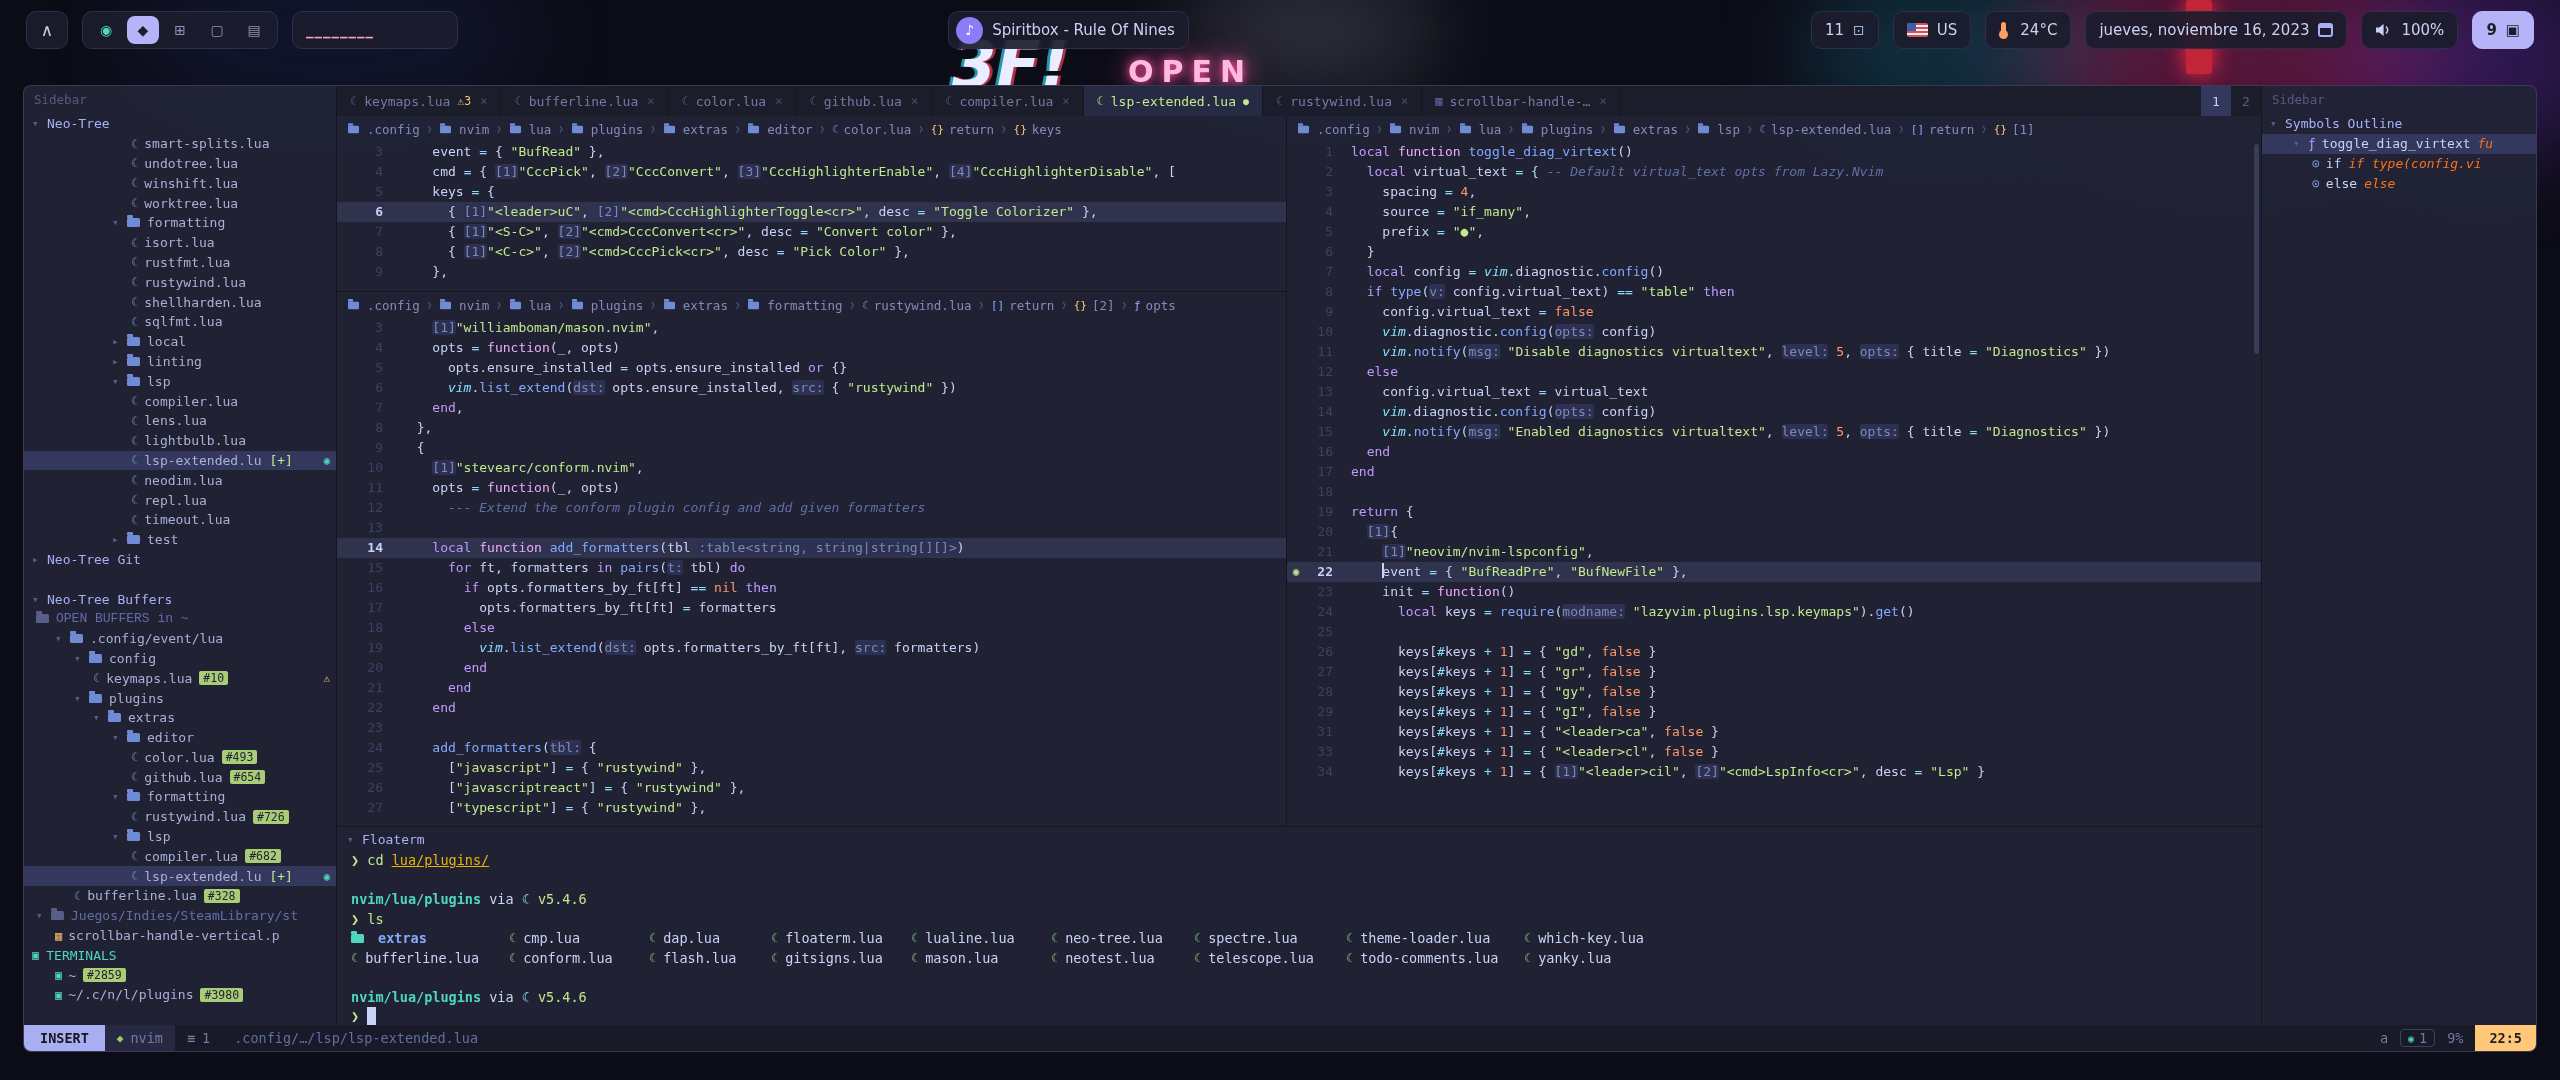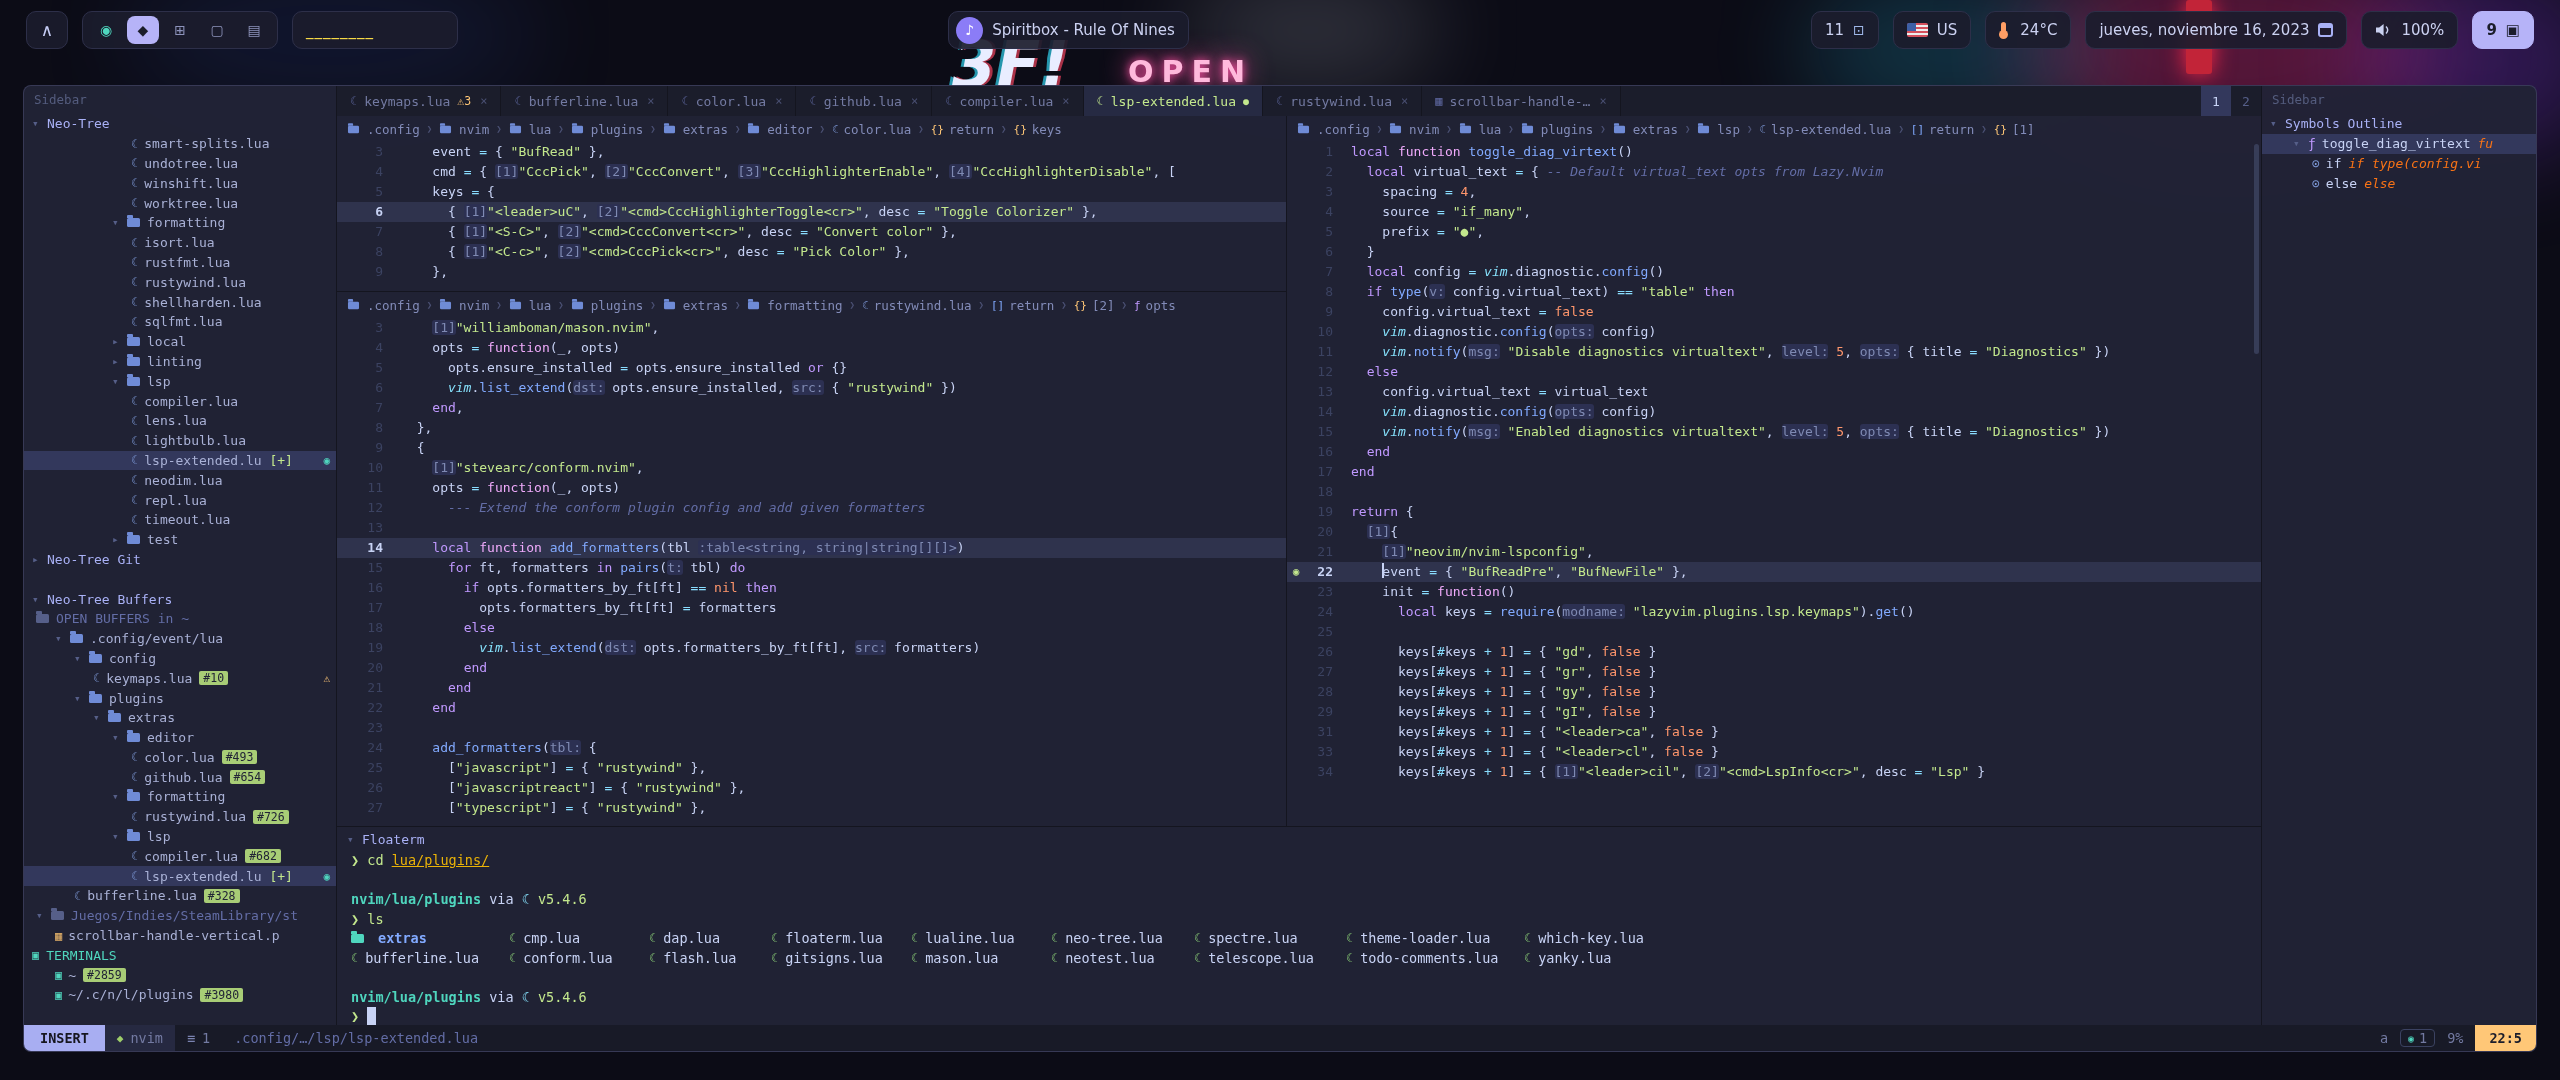--- a/index.html
+++ b/index.html
@@ -17,21 +17,21 @@
 .neonopen{position:absolute;left:1128px;top:54px;font:bold 30px "DejaVu Sans",sans-serif;letter-spacing:8px;color:#ffb9dc;text-shadow:0 0 10px #ff4fa3,0 0 28px #ff4fa3}
 
 .topbar{position:absolute;left:0;top:9px;width:100%;height:42px;display:flex;align-items:center;padding:0 26px;gap:14px;font-family:"DejaVu Sans",sans-serif;font-size:15px;color:#ccd2f2;z-index:5}
 .pill{background:rgba(27,28,44,.92);border:1px solid #2d2f49;border-radius:10px;height:38px;display:flex;align-items:center;padding:0 13px;gap:9px}
 .launcher{width:42px;justify-content:center;color:#c6cdf5;font-size:17px}
 .wsgroup{gap:5px;padding:0 7px}
 .wsbtn{width:32px;height:28px;border-radius:8px;display:flex;align-items:center;justify-content:center;color:#8d93bb;font-size:14px}
 .wsbtn:first-child{color:#4fd6be}
 .wsbtn.active{background:#b6b3f8;color:#1b1d2b}
 .search{width:166px}
-.searchtxt{color:#fde047;letter-spacing:1px;font-weight:normal}
+.searchtxt{color:#f9a8d4;letter-spacing:1px;font-weight:bold}
 .sp1{flex:1.05}.sp2{flex:1.35}
 .music{padding-left:7px}
 .mcir{width:27px;height:27px;border-radius:50%;background:#8b7cf7;color:#fff;display:flex;align-items:center;justify-content:center;font-size:14px}
 .flag{width:21px;height:14px;border-radius:2px;background:repeating-linear-gradient(180deg,#d5505c 0 2px,#eee 2px 4px);position:relative;overflow:hidden}
 .flag:before{content:"";position:absolute;left:0;top:0;width:9px;height:8px;background:#3d5fa5}
 .thermo{width:5px;height:13px;background:#ff9e64;border-radius:3px;position:relative;margin:0 5px 4px 2px}
 .thermo:after{content:"";position:absolute;bottom:-4px;left:-2px;width:9px;height:9px;background:#ff9e64;border-radius:50%}
 .cal{width:15px;height:14px;border:2px solid #a9b1f6;border-top:5px solid #a9b1f6;border-radius:3px}
 .icglyph{color:#9fb7e8;font-size:14px}
 .ninepill{background:#b6b3f8;border-color:#b6b3f8;color:#1b1d2b;font-weight:bold}
@@ -229,21 +229,21 @@
           <div class="trow file" style="padding-left: 107px;"><span class="tico lua">☾</span><span class="lbl">lens.lua</span></div>
           <div class="trow file" style="padding-left: 107px;"><span class="tico lua">☾</span><span class="lbl">lightbulb.lua</span></div>
           <div class="trow file sel" style="padding-left: 107px;"><span class="tico lua">☾</span><span class="lbl">lsp-extended.lu</span><span class="mod"> [+]</span><span class="diag h">◉</span></div>
           <div class="trow file" style="padding-left: 107px;"><span class="tico lua">☾</span><span class="lbl">neodim.lua</span></div>
           <div class="trow file" style="padding-left: 107px;"><span class="tico lua">☾</span><span class="lbl">repl.lua</span></div>
           <div class="trow file" style="padding-left: 107px;"><span class="tico lua">☾</span><span class="lbl">timeout.lua</span></div>
           <div class="trow dir" style="padding-left: 88px;"><span class="chev">▸</span><span class="fico"></span><span class="lbl">test</span></div>
           <div class="trow sec" style="padding-left: 8px;"><span class="chev">▸</span><span class="lbl">Neo-Tree Git</span></div>
           <div class="trow gap"></div>
           <div class="trow sec" style="padding-left: 8px;"><span class="chev">▾</span><span class="lbl">Neo-Tree Buffers</span></div>
-          <div class="trow txt" style="padding-left: 12px;"><span class="fico dimf"></span><span class="lbl">OPEN BUFFERS in ~</span></div>
+          <div class="trow txt" style="padding-left: 12px; font-family: Liberation Mono, monospace;"><span class="fico dimf"></span><span class="lbl">OPEN BUFFERS in ~</span></div>
           <div class="trow dir" style="padding-left: 31px;"><span class="chev">▾</span><span class="fico"></span><span class="lbl">.config/event/lua</span></div>
           <div class="trow dir" style="padding-left: 50px;"><span class="chev">▾</span><span class="fico"></span><span class="lbl">config</span></div>
           <div class="trow file" style="padding-left: 69px;"><span class="tico lua">☾</span><span class="lbl">keymaps.lua</span><span class="badge">#10</span><span class="diag w">⚠</span></div>
           <div class="trow dir" style="padding-left: 50px;"><span class="chev">▾</span><span class="fico"></span><span class="lbl">plugins</span></div>
           <div class="trow dir" style="padding-left: 69px;"><span class="chev">▾</span><span class="fico"></span><span class="lbl">extras</span></div>
           <div class="trow dir" style="padding-left: 88px;"><span class="chev">▾</span><span class="fico"></span><span class="lbl">editor</span></div>
           <div class="trow file" style="padding-left: 107px;"><span class="tico lua">☾</span><span class="lbl">color.lua</span><span class="badge">#493</span></div>
           <div class="trow file" style="padding-left: 107px;"><span class="tico lua">☾</span><span class="lbl">github.lua</span><span class="badge">#654</span></div>
           <div class="trow dir" style="padding-left: 88px;"><span class="chev">▾</span><span class="fico"></span><span class="lbl">formatting</span></div>
           <div class="trow file" style="padding-left: 107px;"><span class="tico lua">☾</span><span class="lbl">rustywind.lua</span><span class="badge">#726</span></div>

